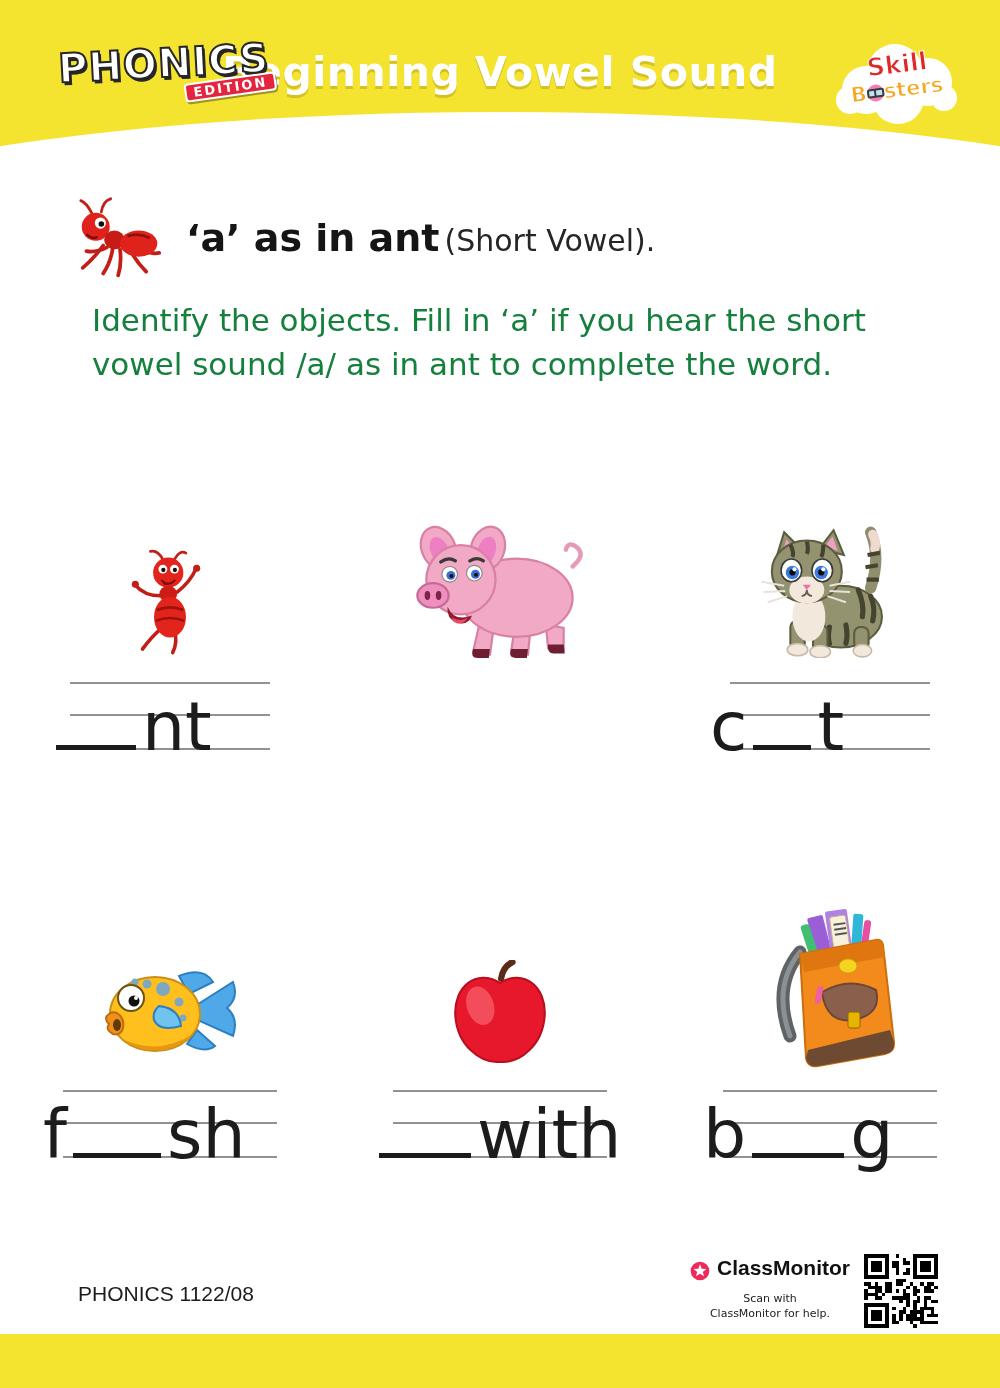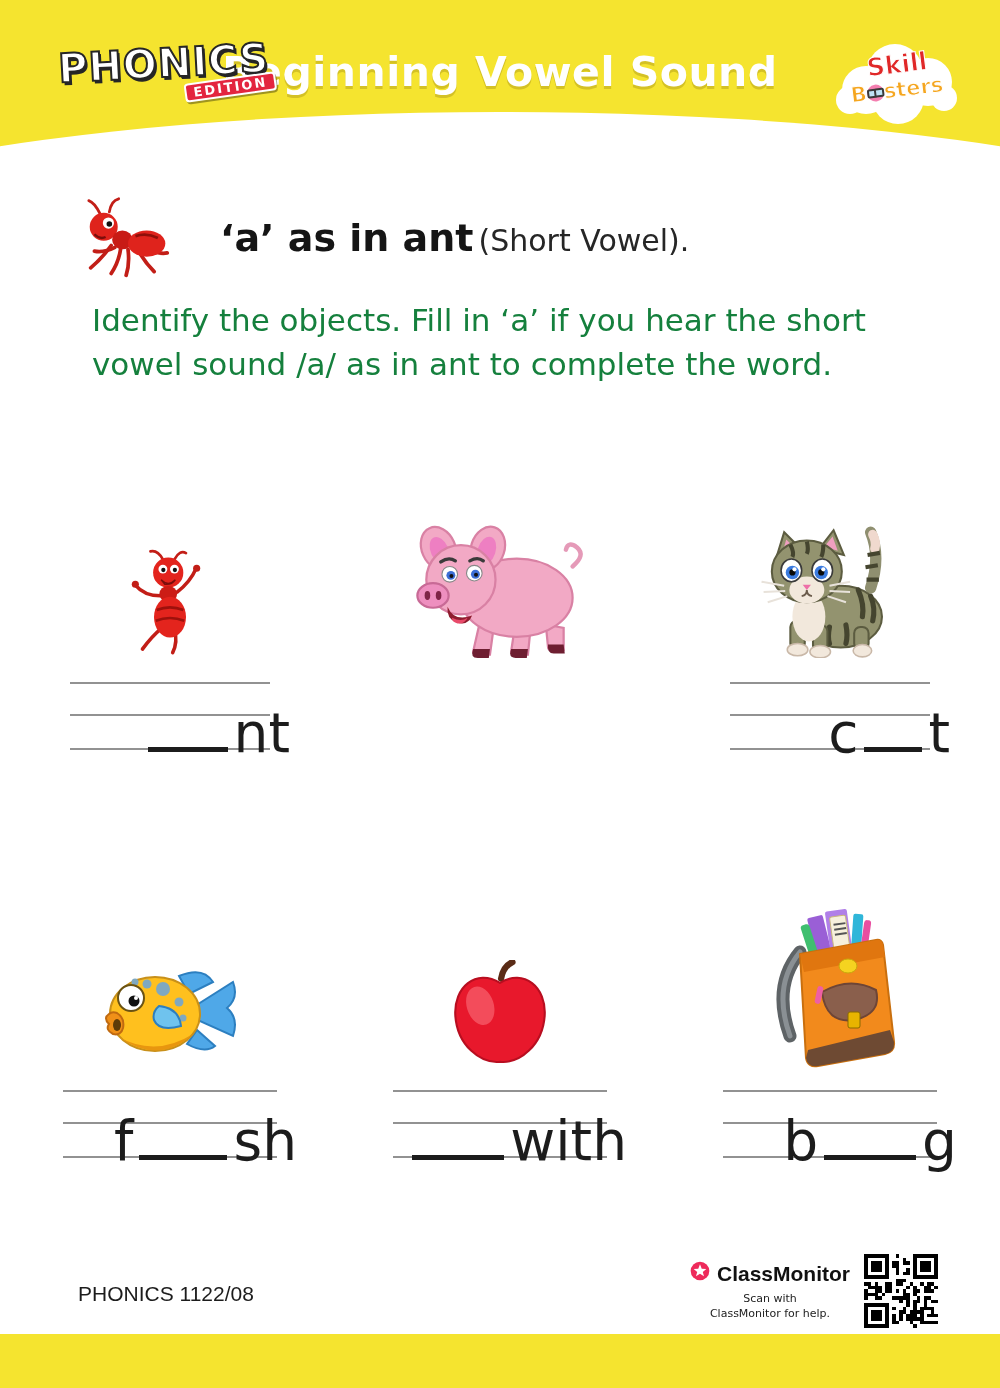--- a/index.html
+++ b/index.html
@@ -25,48 +25,48 @@
                font-weight:900;font-size:25px;color:#E02828;-webkit-text-stroke:1px #fff;z-index:2;}
   .skill-line2{position:absolute;top:44px;left:0;width:100%;text-align:center;transform:rotate(-7deg);
                font-weight:900;font-size:21px;color:#F5A61F;-webkit-text-stroke:1px #fff;z-index:2;white-space:nowrap;}
   .booster-char{display:inline-block;width:17px;height:17px;background:#F47FB0;border-radius:50%;
                 position:relative;vertical-align:-2px;}
   .booster-char::before,.booster-char::after{content:"";position:absolute;top:4px;width:6px;height:5px;
                 border:2px solid #3a3a3a;border-radius:2px;background:#bfe3f5;}
   .booster-char::before{left:0;} .booster-char::after{right:0;}
 
   
-  .lesson-head{position:absolute;top:188px;left:72px;display:flex;align-items:center;gap:36px;}
+  .lesson-head{position:absolute;top:188px;left:64px;display:flex;align-items:center;gap:10px;}
   .ant-icon{width:112px;height:100px;}
   .lesson-title{font-size:38px;font-weight:800;color:#151515;}
   .lesson-note{font-size:30px;font-weight:400;color:#262626;}
   .instructions{position:absolute;top:298px;left:92px;width:820px;font-size:31px;line-height:1.43;color:#15803d;}
 
   
   .row{position:absolute;left:55px;width:890px;display:flex;justify-content:space-between;}
   .row1{top:523px;} .row2{top:903px;}
   .cell{width:230px;display:flex;flex-direction:column;}
   .pic{display:flex;align-items:flex-end;justify-content:center;}
   .row1 .pic{height:135px;margin-bottom:24px;}
   .row2 .pic{height:165px;margin-bottom:22px;}
   .writing{position:relative;height:64px;margin:0 auto;width:200px;
            border-top:2px solid #929292;border-bottom:2px solid #929292;}
   .row2 .writing{width:214px;}
   .writing .mid{position:absolute;top:30px;left:0;right:0;height:2px;background:#929292;}
-  .word{position:absolute;left:-20px;right:-20px;bottom:-13px;text-align:right;line-height:1;
-        white-space:nowrap;font-size:55px;color:#1c1c1c;}
+  .word{position:absolute;left:-20px;right:-20px;bottom:-13px;text-align:left;line-height:1;
+        white-space:nowrap;font-size:68px;color:#1c1c1c;}
   .blank{display:inline-block;height:5px;background:#1c1c1c;margin:0 6px;vertical-align:baseline;}
   .ex-ant  .blank{width:80px;} .ex-pig  .blank{width:62px;} .ex-cat  .blank{width:58px;}
   .ex-fish .blank{width:88px;} .ex-apple .blank{width:92px;} .ex-bag .blank{width:92px;}
 
   
   .footer-code{position:absolute;left:78px;top:1282px;font-family:"Liberation Sans",sans-serif;
                font-size:21px;color:#1c1c1c;}
   .cm-block{position:absolute;right:150px;top:1256px;width:160px;text-align:center;}
-  .cm-brandline{display:flex;align-items:flex-end;justify-content:center;gap:7px;}
+  .cm-brandline{display:flex;align-items:flex-start;justify-content:center;gap:7px;}
   .cm-name{font-family:"Liberation Sans",sans-serif;font-weight:700;font-size:21px;color:#111;}
   .cm-scan{margin-top:6px;font-size:11px;line-height:1.35;color:#222;}
   .qr{position:absolute;right:62px;top:1254px;width:74px;height:74px;}
   .qr svg{width:100%;height:100%;}
   .bottom-bar{position:absolute;left:0;bottom:0;width:1000px;height:54px;background:#F5E42F;}
 </style>
 </head>
 <body>
 
 <div class="page">

